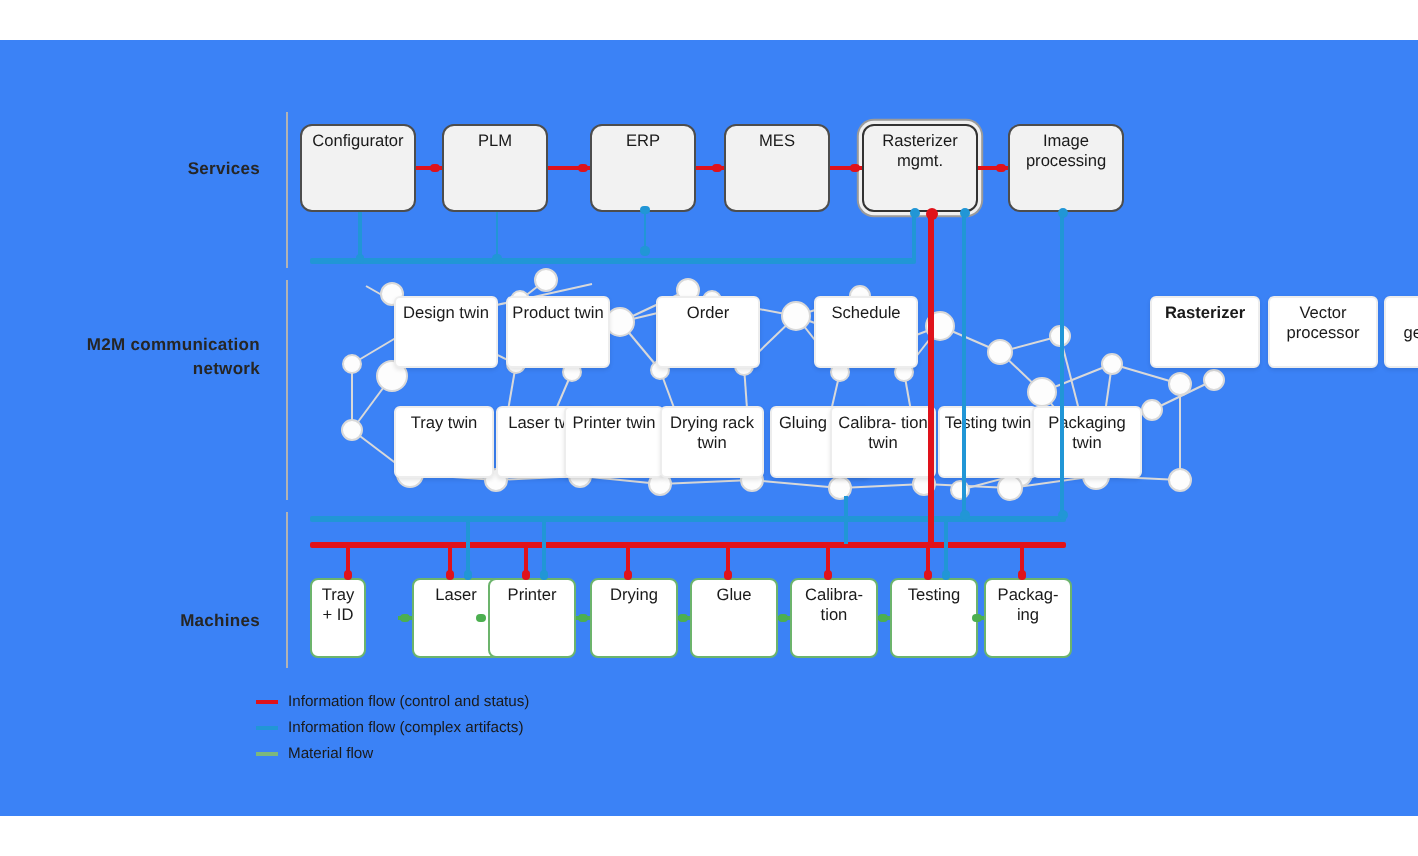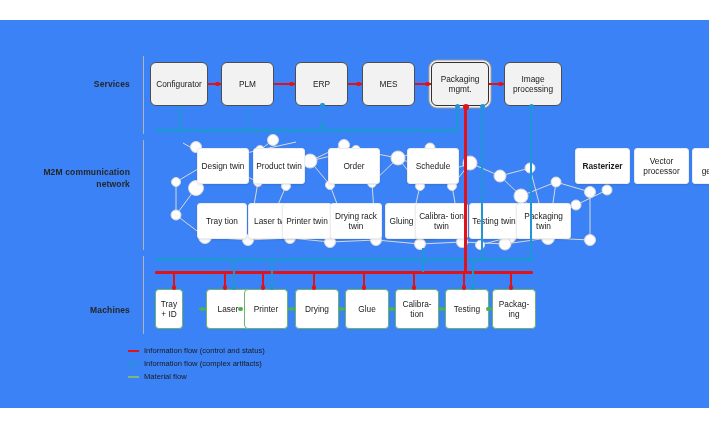--- a/index.html
+++ b/index.html
@@ -34,21 +34,20 @@
     position:absolute;
     width:1px;
     background:#b3b3b3;
   }
 
   
   .node{
     position:absolute;
     box-sizing:border-box;
     display:flex;
-    align-items:center;
     justify-content:center;
     text-align:center;
     font-size:8.3px;
     line-height:10px;
     color:#1a1a1a;
     border-radius:4px;
     padding:2px;
   }
   .svc{
     background:#f2f2f2;
@@ -229,21 +228,21 @@
       <div class="node svc" style="left:221px;top:62px;width:53px;height:44px;">
         <span>PLM</span>
       </div>
       <div class="node svc" style="left:295px;top:62px;width:53px;height:44px;">
         <span>ERP</span>
       </div>
       <div class="node svc" style="left:362px;top:62px;width:53px;height:44px;">
         <span>MES</span>
       </div>
       <div class="node svc highlight" style="left:431px;top:62px;width:58px;height:44px;">
-        <span>Packaging mgmt.</span>
+        <span>Rasterizer mgmt.</span>
       </div>
       <div class="node svc" style="left:504px;top:62px;width:58px;height:44px;">
         <span>Image processing</span>
       </div>
     </div>
 
   <div id="svc-arrows">
       <div class="hline c-red" style="left:208px;top:83.2px;width:13px;z-index:6;"></div>
       <div class="arrowdot c-red" style="left:215px;top:81.7px;z-index:7;"></div>
       <div class="hline c-red" style="left:274px;top:83.2px;width:21px;z-index:6;"></div>
@@ -274,21 +273,21 @@
       </div>
       <div class="node twin" style="left:592px;top:148px;width:55px;height:36px;">
         <span>Vector processor</span>
       </div>
       <div class="node twin" style="left:650px;top:148px;width:55px;height:36px;">
         <span>HMI generator</span>
       </div>
     </div>
   <div id="twins-bottom-row">
       <div class="node twin" style="left:155px;top:203px;width:50px;height:36px;">
-        <span>Tray tion</span>
+        <span>Tray twin</span>
       </div>
       <div class="node twin" style="left:206px;top:203px;width:50px;height:36px;">
         <span>Laser twin</span>
       </div>
       <div class="node twin" style="left:240px;top:203px;width:50px;height:36px;">
         <span>Printer twin</span>
       </div>
       <div class="node twin" style="left:288px;top:203px;width:52px;height:36px;">
         <span>Drying rack twin</span>
       </div>

